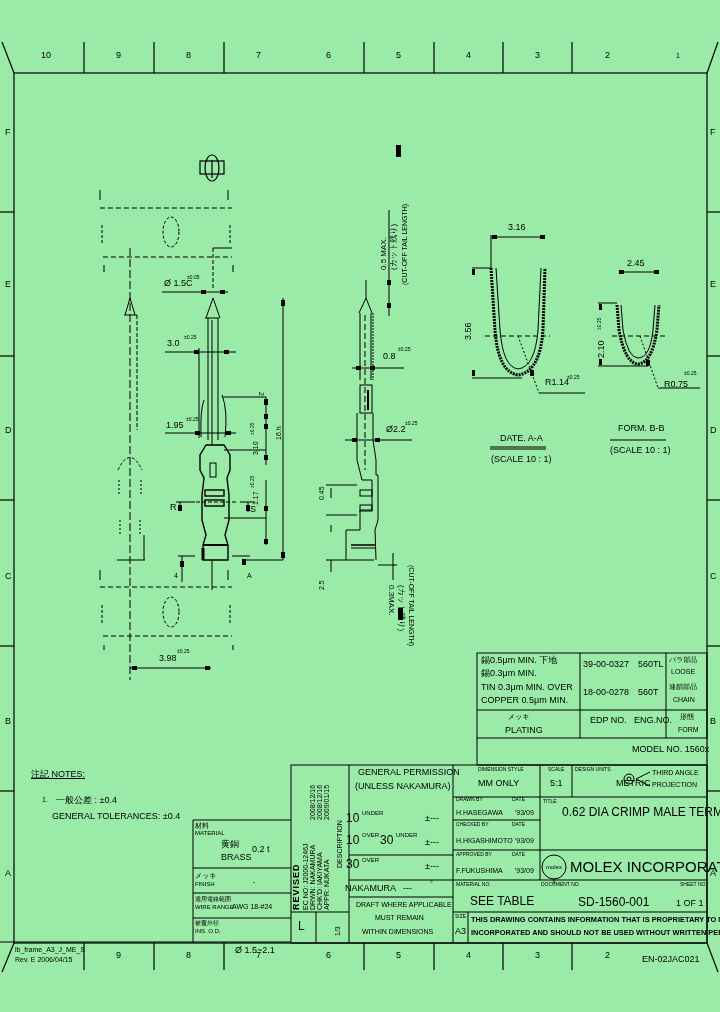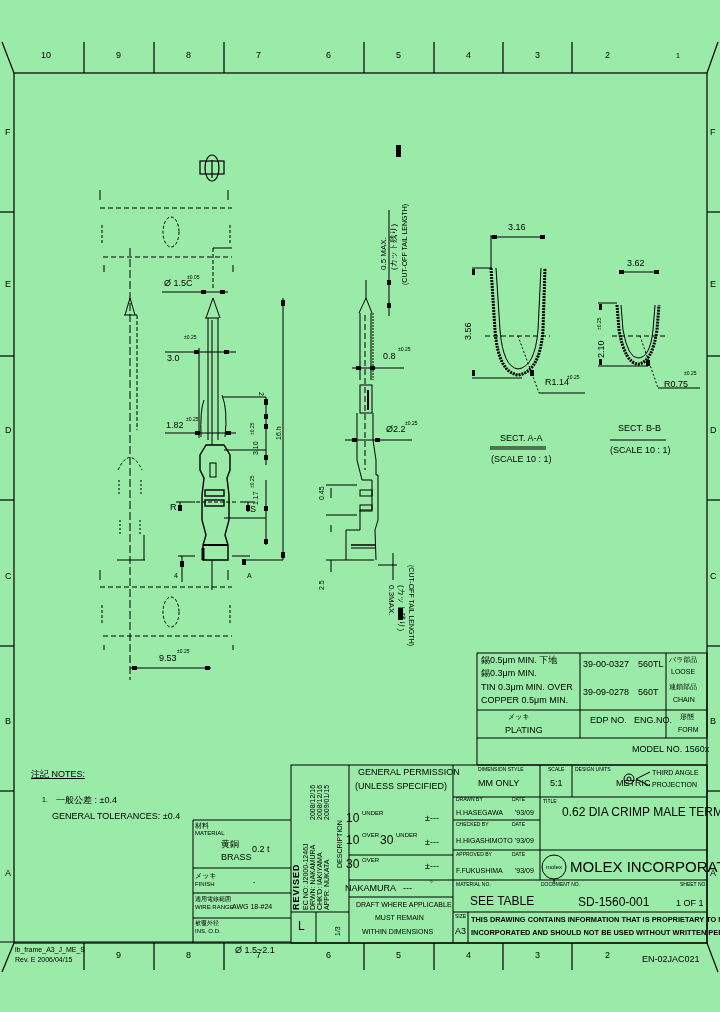--- a/index.html
+++ b/index.html
@@ -320,25 +320,25 @@
   <span class="t md" style="left:710px;top:280px">E</span>
   <span class="t md" style="left:710px;top:426px">D</span>
   <span class="t md" style="left:710px;top:572px">C</span>
   <span class="t md" style="left:710px;top:717px">B</span>
   <span class="t md" style="left:710px;top:869px">A</span>
 </div>
 
 <div>
   <span class="t md" style="left:164px;top:279px">Ø 1.5C</span>
   <span class="t sm" style="left:187px;top:275px;font-size:5px">±0.05</span>
-  <span class="t md" style="left:167px;top:354px">3.0</span>
+  <span class="t md" style="left:167px;top:339px">3.0</span>
   <span class="t sm" style="left:184px;top:335px;font-size:5px">±0.25</span>
-  <span class="t md" style="left:166px;top:421px">1.82</span>
+  <span class="t md" style="left:166px;top:421px">1.95</span>
   <span class="t sm" style="left:186px;top:417px;font-size:5px">±0.25</span>
-  <span class="t md" style="left:159px;top:654px">9.53</span>
+  <span class="t md" style="left:159px;top:654px">3.98</span>
   <span class="t sm" style="left:177px;top:649px;font-size:5px">±0.25</span>
   <span class="t sm vert90" style="left:265px;top:392px">2</span>
   <span class="t sm vert" style="left:252px;top:455px">3.10</span>
   <span class="t sm vert" style="left:250px;top:435px;font-size:5px">±0.25</span>
   <span class="t sm vert" style="left:252px;top:505px">1.17</span>
   <span class="t sm vert" style="left:250px;top:488px;font-size:5px">±0.25</span>
   <span class="t sm vert" style="left:275px;top:440px">16.h</span>
   <span class="t md" style="left:170px;top:503px">R</span>
   <span class="t md" style="left:250px;top:505px">S</span>
   <span class="t sm" style="left:247px;top:572px">A</span>
@@ -358,41 +358,41 @@
   <span class="t sm vert90" style="left:395px;top:585px;font-size:8px">0.3MAX.</span>
   <span class="t sm vert90" style="left:405px;top:585px;font-size:8px">(カット残り)</span>
   <span class="t sm vert90" style="left:415px;top:565px;font-size:7px">(CUT-OFF TAIL LENGTH)</span>
 </div>
 
 <div>
   <span class="t md" style="left:508px;top:223px">3.16</span>
   <span class="t md vert" style="left:464px;top:340px">3.56</span>
   <span class="t md" style="left:545px;top:378px">R1.14</span>
   <span class="t sm" style="left:567px;top:375px;font-size:5px">±0.25</span>
-  <span class="t md" style="left:500px;top:434px">SECT. A-A</span>
+  <span class="t md" style="left:500px;top:434px">DATE. A-A</span>
   <span class="t md" style="left:491px;top:455px">(SCALE 10 : 1)</span>
 </div>
 <div>
-  <span class="t md" style="left:627px;top:259px">3.62</span>
+  <span class="t md" style="left:627px;top:259px">2.45</span>
   <span class="t md vert" style="left:597px;top:358px">2.10</span>
   <span class="t sm vert" style="left:597px;top:330px;font-size:5px">±0.25</span>
   <span class="t md" style="left:664px;top:380px">R0.75</span>
   <span class="t sm" style="left:684px;top:371px;font-size:5px">±0.25</span>
-  <span class="t md" style="left:618px;top:424px">SECT. B-B</span>
+  <span class="t md" style="left:618px;top:424px">FORM. B-B</span>
   <span class="t md" style="left:610px;top:446px">(SCALE 10 : 1)</span>
 </div>
 
 <div>
   <span class="t md" style="left:481px;top:656px">錫0.5μm MIN. 下地</span>
   <span class="t md" style="left:481px;top:669px">錫0.3μm MIN.</span>
   <span class="t md" style="left:481px;top:683px">TIN 0.3μm MIN. OVER</span>
   <span class="t md" style="left:481px;top:696px">COPPER 0.5μm MIN.</span>
   <span class="t md" style="left:583px;top:660px">39-00-0327</span>
   <span class="t md" style="left:638px;top:660px">560TL</span>
-  <span class="t md" style="left:583px;top:688px">39-09-0278</span>
+  <span class="t md" style="left:583px;top:688px">18-00-0278</span>
   <span class="t md" style="left:638px;top:688px">560T</span>
   <span class="t sm" style="left:669px;top:656px">バラ部品</span>
   <span class="t sm" style="left:671px;top:668px">LOOSE</span>
   <span class="t sm" style="left:669px;top:683px">連鎖部品</span>
   <span class="t sm" style="left:673px;top:696px">CHAIN</span>
   <span class="t sm" style="left:508px;top:713px">メッキ</span>
   <span class="t md" style="left:505px;top:726px">PLATING</span>
   <span class="t md" style="left:590px;top:716px">EDP NO.</span>
   <span class="t md" style="left:634px;top:716px">ENG.NO.</span>
   <span class="t sm" style="left:680px;top:713px">形態</span>
@@ -433,21 +433,21 @@
   <span class="t sm vert" style="left:309px;top:820px">2008/12/16</span>
   <span class="t sm vert" style="left:316px;top:820px">2008/12/16</span>
   <span class="t sm vert" style="left:323px;top:820px">2009/01/15</span>
   <span class="t sm vert" style="left:336px;top:868px">DESCRIPTION</span>
   <span class="t lg" style="left:298px;top:920px">L</span>
   <span class="t sm vert" style="left:334px;top:936px">1/3</span>
 </div>
 
 <div>
   <span class="t md" style="left:358px;top:768px">GENERAL PERMISSION</span>
-  <span class="t md" style="left:355px;top:782px">(UNLESS SPECIFIED)</span>
+  <span class="t md" style="left:355px;top:782px">(UNLESS NAKAMURA)</span>
   <span class="t lg" style="left:346px;top:812px">10</span>
   <span class="t sm" style="left:362px;top:810px;font-size:6px">UNDER</span>
   <span class="t md" style="left:425px;top:814px">±---</span>
   <span class="t lg" style="left:346px;top:834px">10</span>
   <span class="t sm" style="left:362px;top:832px;font-size:6px">OVER</span>
   <span class="t lg" style="left:380px;top:834px">30</span>
   <span class="t sm" style="left:396px;top:832px;font-size:6px">UNDER</span>
   <span class="t md" style="left:425px;top:838px">±---</span>
   <span class="t lg" style="left:346px;top:858px">30</span>
   <span class="t sm" style="left:362px;top:857px;font-size:6px">OVER</span>

